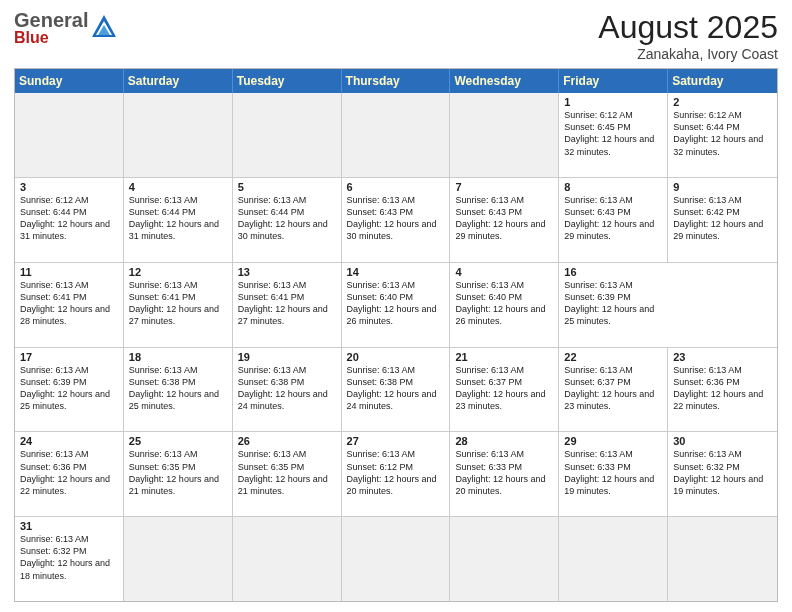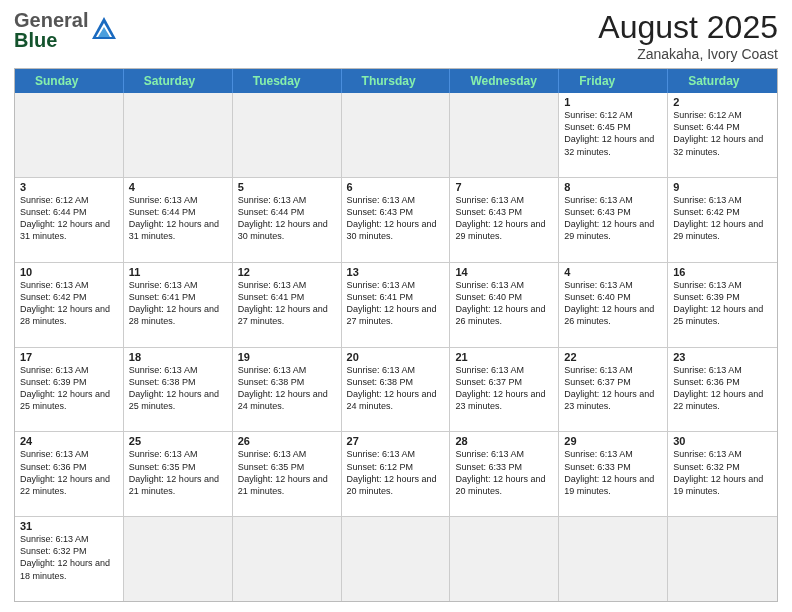--- a/index.html
+++ b/index.html
@@ -55,24 +55,24 @@
       display: flex;
       flex-direction: column;
       border: 1px solid #bbb;
     }
     .cal-header-row {
       display: grid;
       grid-template-columns: repeat(7, 1fr);
       background: #2a6ebb;
     }
     .cal-header-cell {
-      color: #86efac;
+      color: #fef9c3;
       font-size: 12px;
       font-weight: bold;
-      padding: 5px 20px;
+      padding: 5px 4px;
       text-align: left;
       border-right: 1px solid #4a8edd;
     }
     .cal-header-cell:last-child { border-right: none; }
     .cal-body {
       flex: 1;
       display: flex;
       flex-direction: column;
     }
     .cal-row {
@@ -106,21 +106,21 @@
     }
   </style>
 </head>
 <body>
 
 <div class="page">
   <div class="header">
     <div class="logo">
       <div style="display:flex;flex-direction:column;line-height:1">
         <span style="font-size:20px;color:#555;font-family:Arial,sans-serif;font-weight:bold;">General</span>
-        <span style="font-size:20px;color:#14532d;font-weight:bold;font-family:Arial,sans-serif;">Blue</span>
+        <span style="font-size:16px;color:#b91c1c;font-weight:bold;font-family:Arial,sans-serif;">Blue</span>
       </div>
       <svg class="logo-icon" viewBox="0 0 28 28" xmlns="http://www.w3.org/2000/svg">
         <polygon points="14,2 26,24 2,24" fill="#1a6abf"></polygon>
         <polygon points="14,8 22,22 6,22" fill="#fff"></polygon>
         <polygon points="14,12 20,22 8,22" fill="#4a9edd"></polygon>
       </svg>
     </div>
     <div class="title-block">
       <div class="month-title">August 2025</div>
       <div class="subtitle">Zanakaha, Ivory Coast</div>
@@ -205,27 +205,20 @@
           <div class="cal-cell">
             <span class="day-num">9</span>
             <div class="day-info">Sunrise: 6:13 AM
 Sunset: 6:42 PM
 Daylight: 12 hours
 and 29 minutes.</div>
           </div>
         </div>
         <div class="cal-row">
           <div class="cal-cell">
-            <span class="day-num">10</span>
-            <div class="day-info">Sunrise: 6:13 AM
-Sunset: 6:42 PM
-Daylight: 12 hours
-and 28 minutes.</div>
-          </div>
-          <div class="cal-cell">
             <span class="day-num">11</span>
             <div class="day-info">Sunrise: 6:13 AM
 Sunset: 6:41 PM
 Daylight: 12 hours
 and 28 minutes.</div>
           </div>
           <div class="cal-cell">
             <span class="day-num">12</span>
             <div class="day-info">Sunrise: 6:13 AM
 Sunset: 6:41 PM

